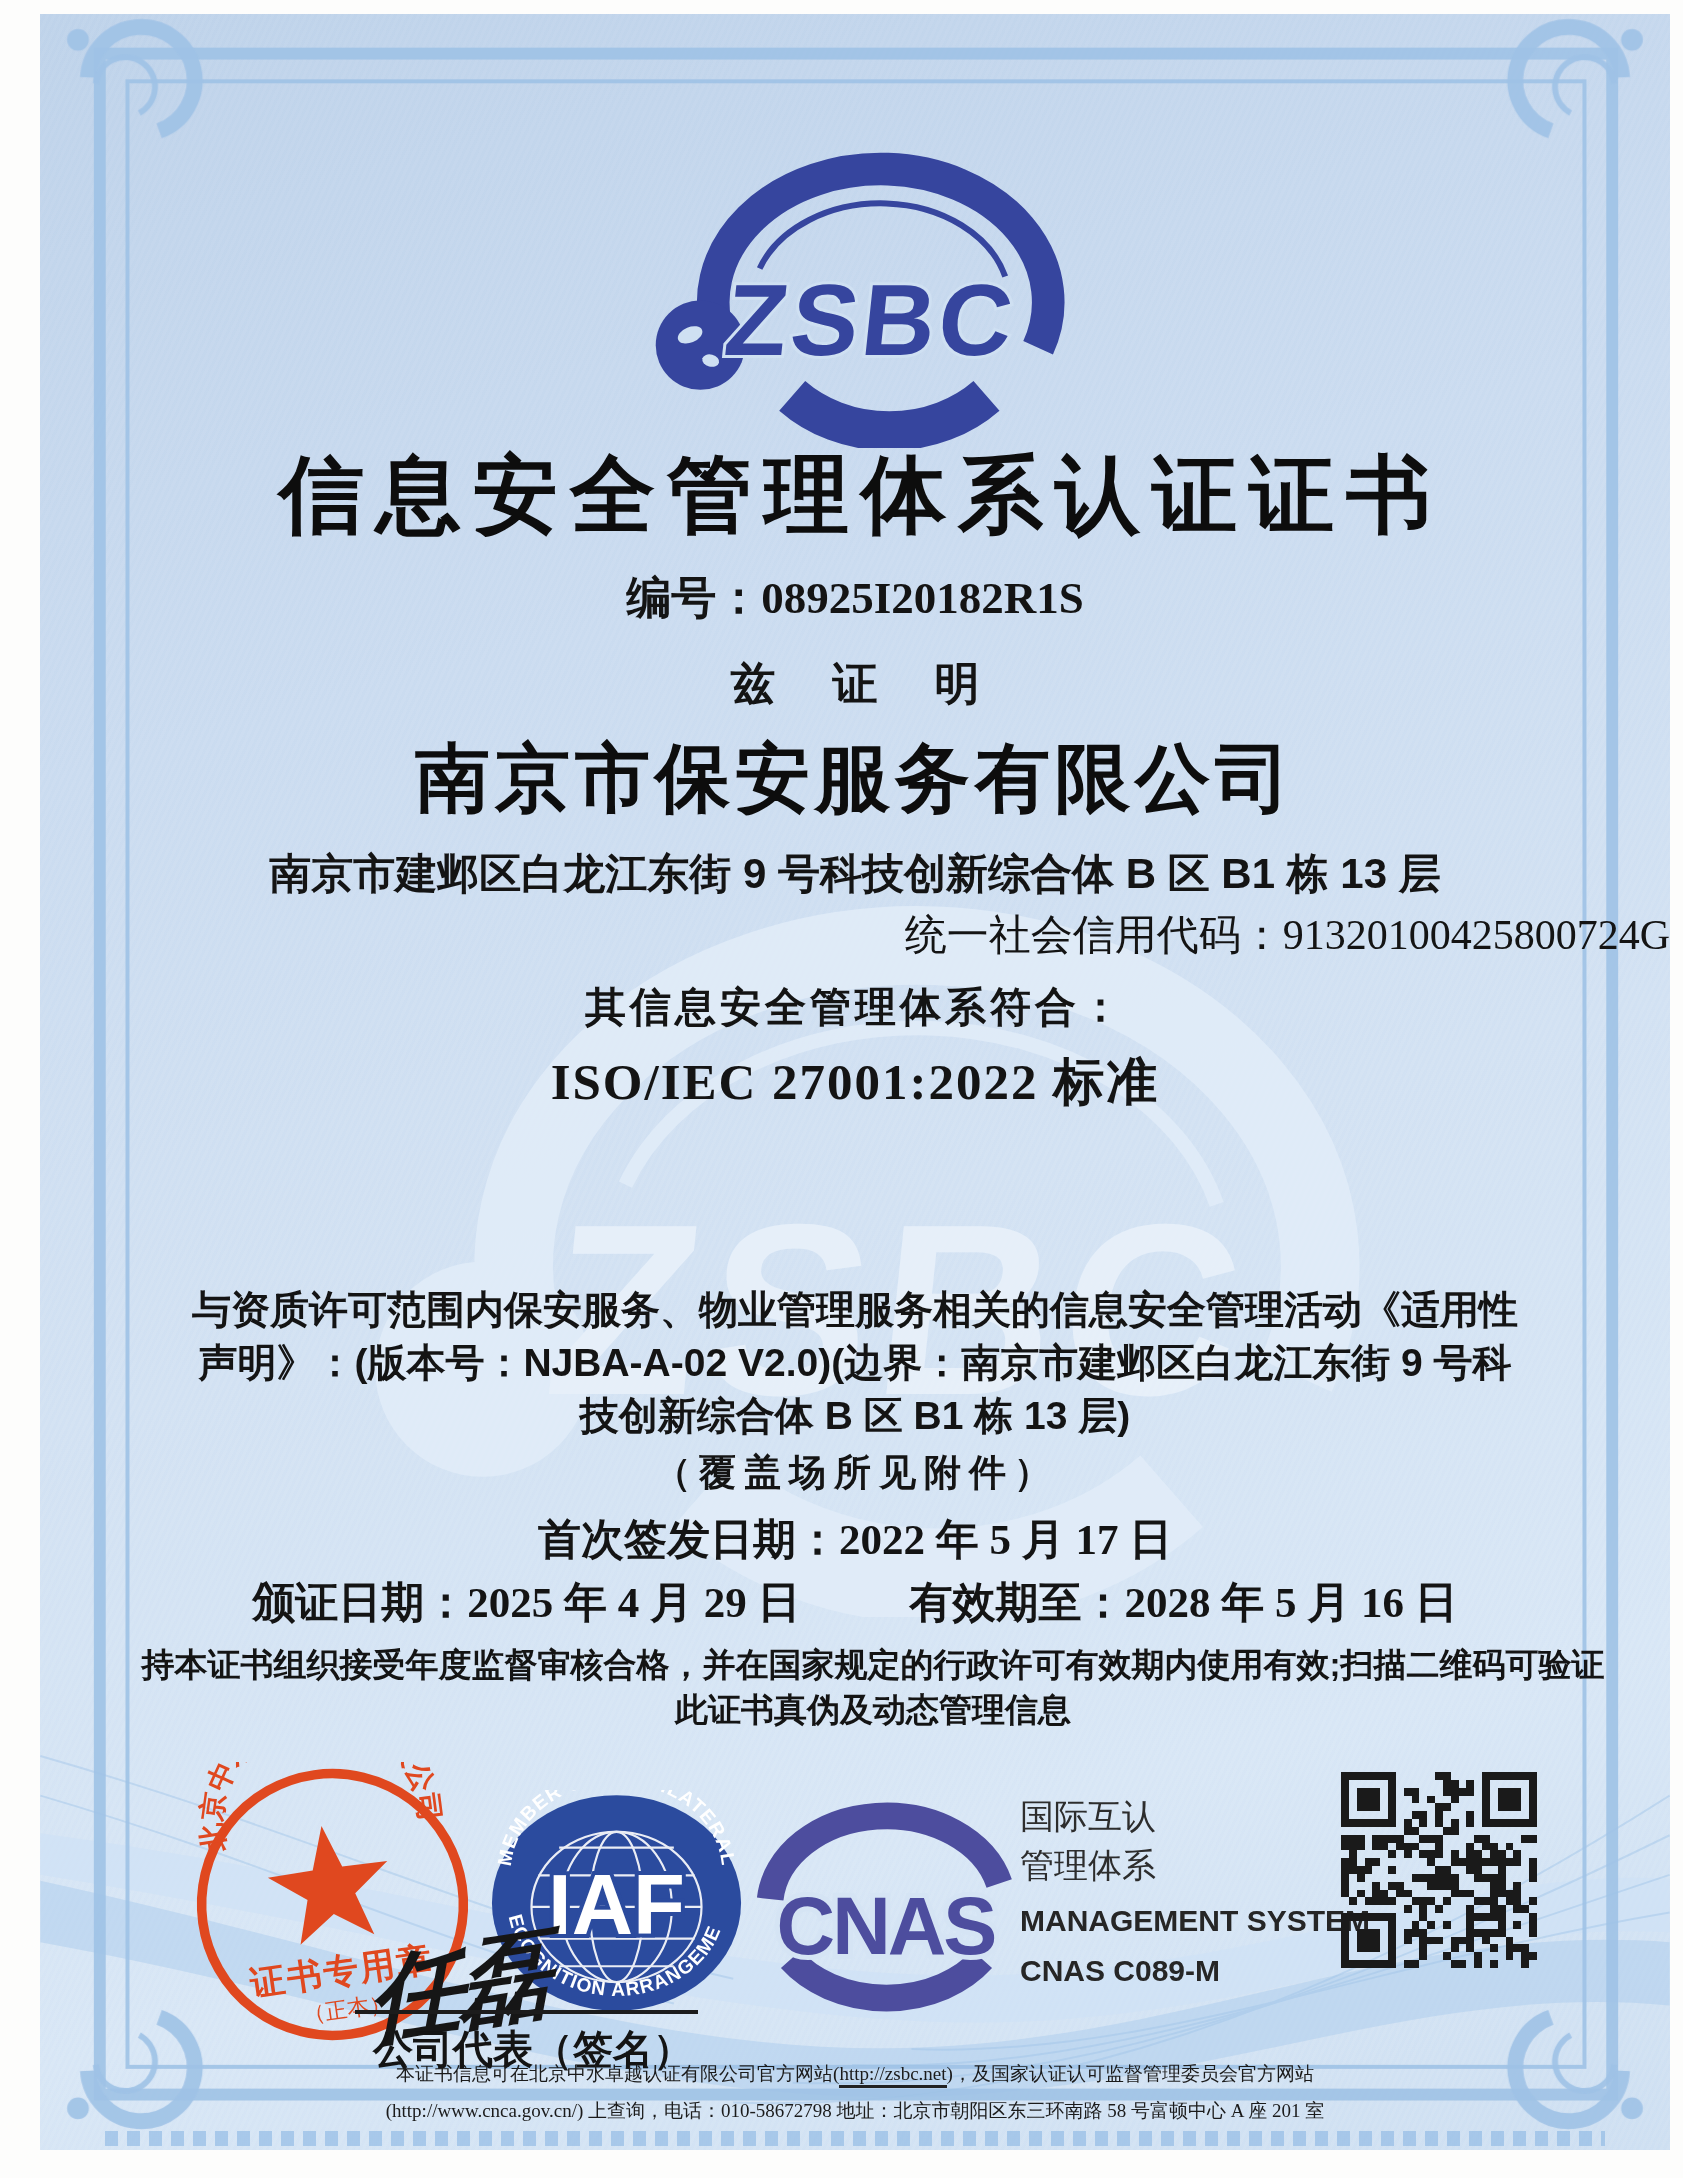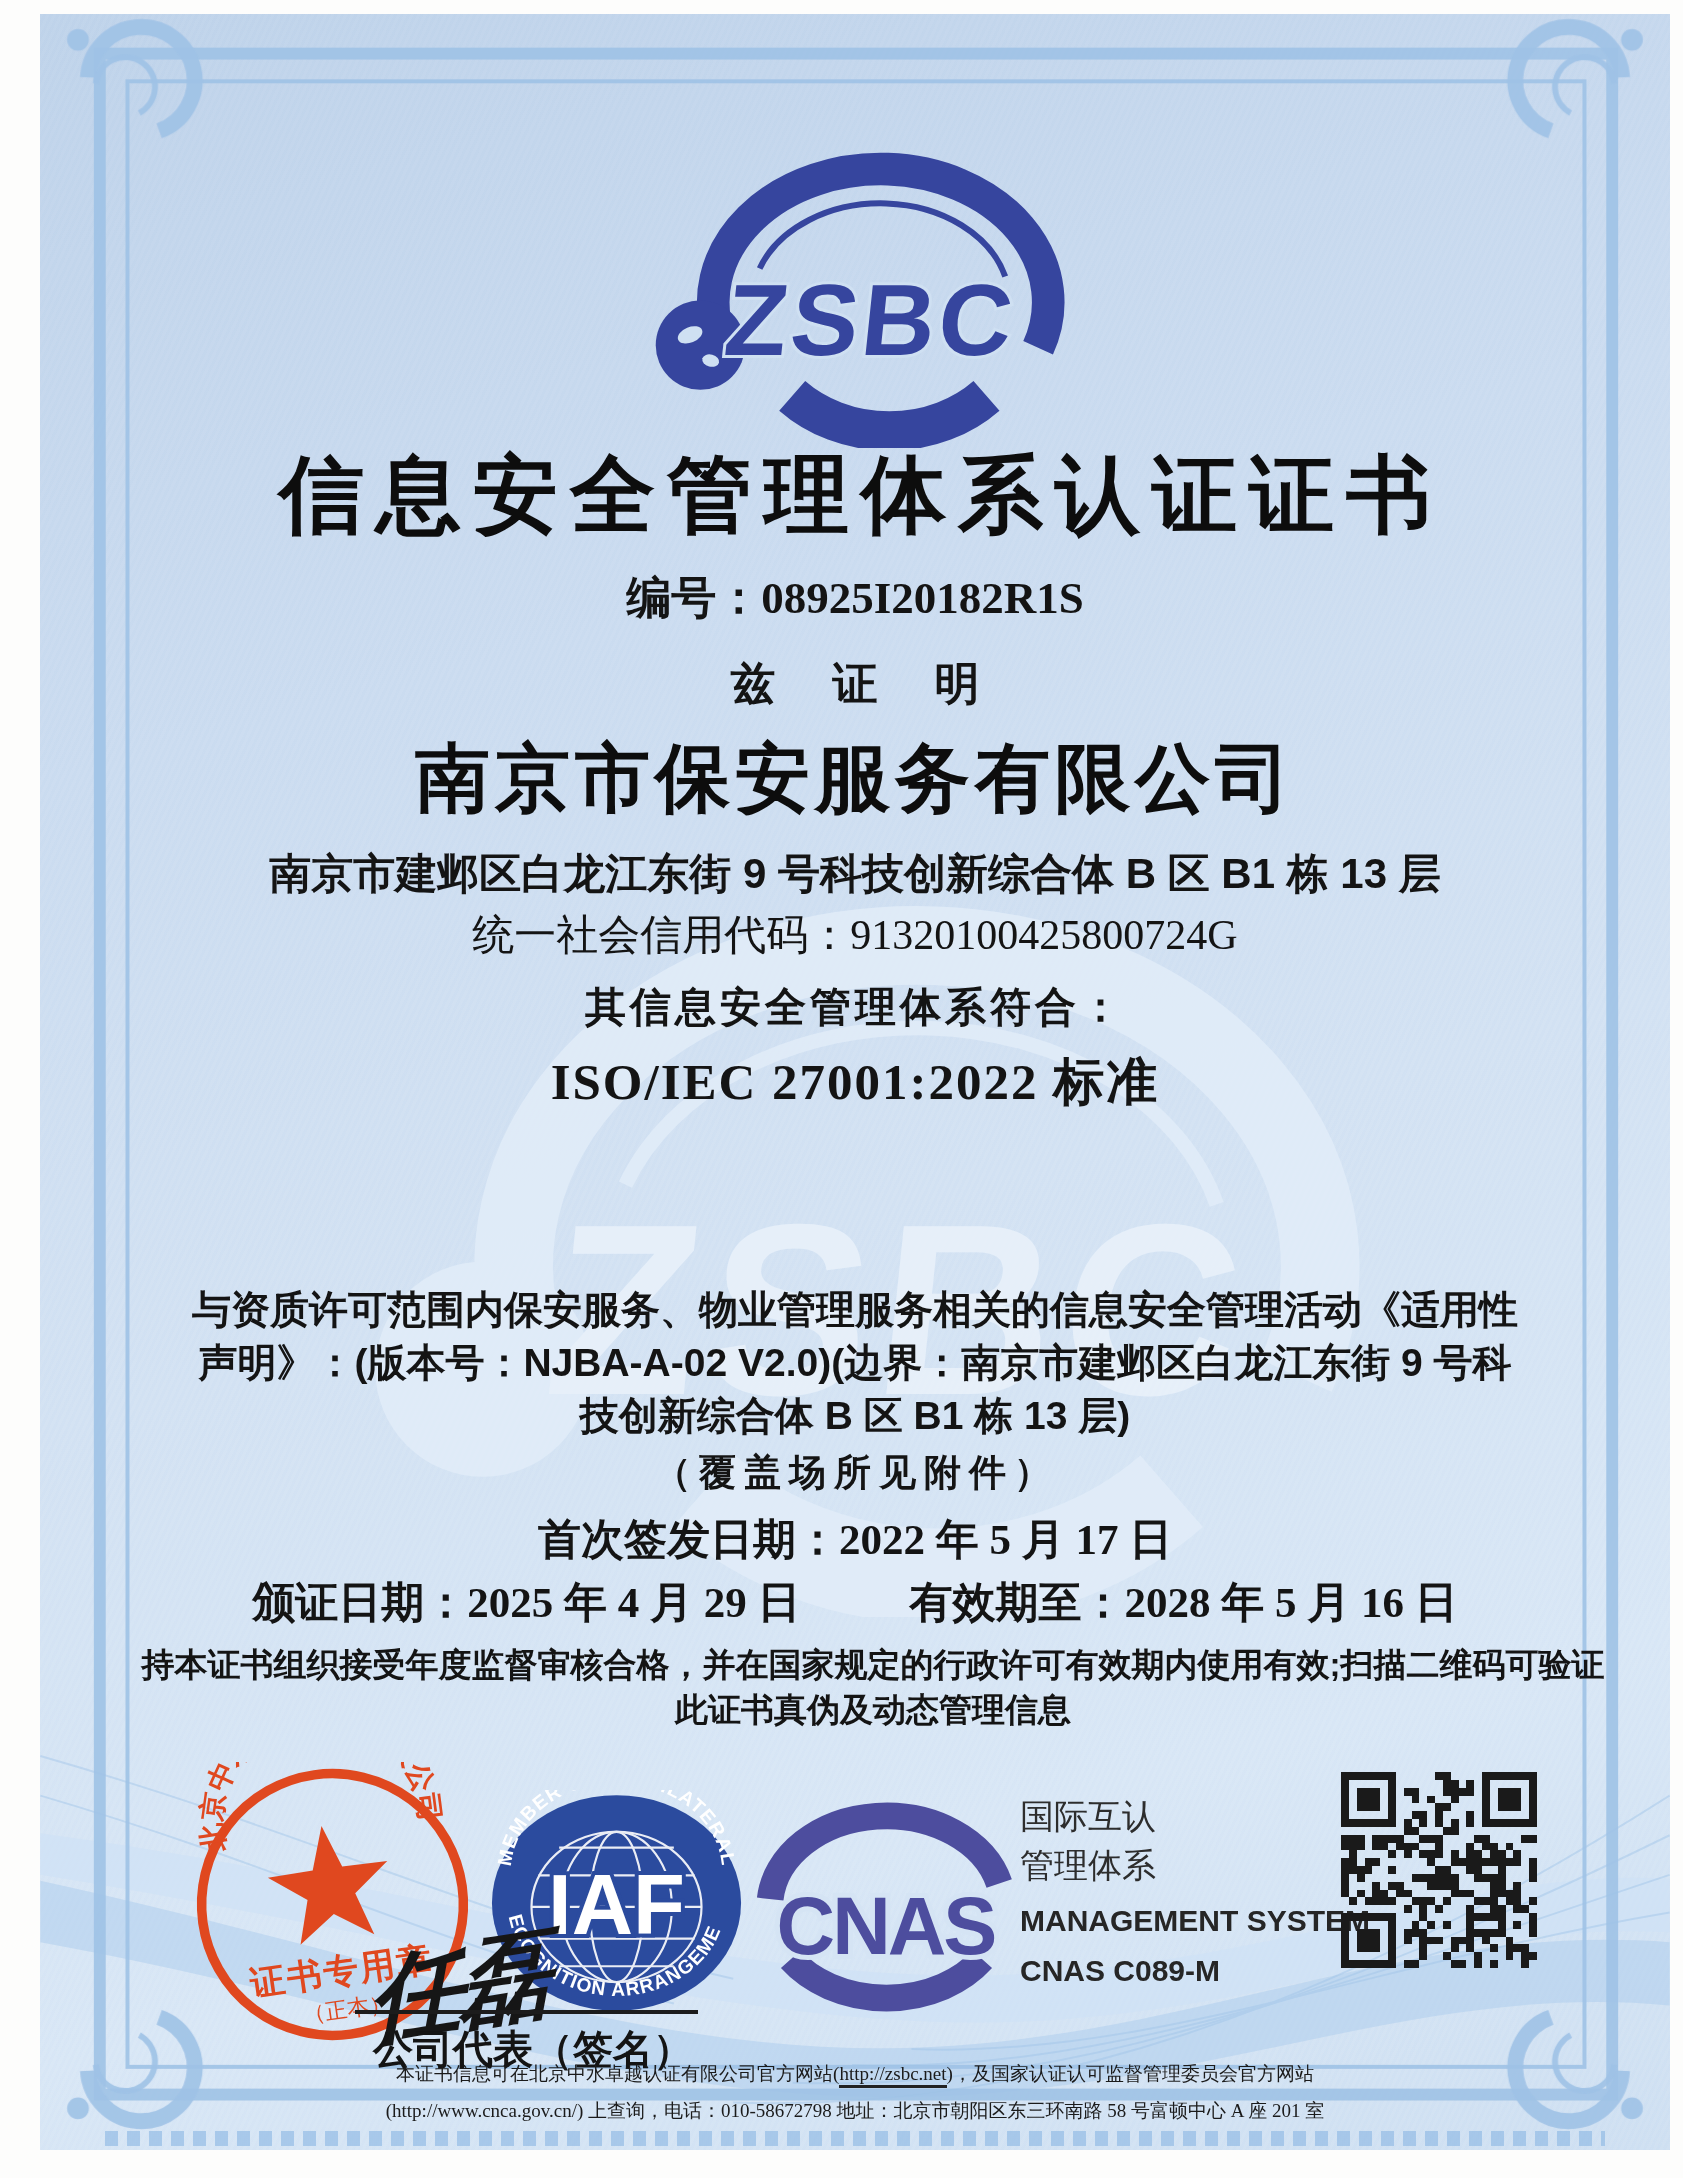--- a/index.html
+++ b/index.html
@@ -15,21 +15,21 @@
   .abs{position:absolute;}
   .ctr{left:0;right:0;text-align:center;color:#141414;}
   .heiti{font-family:"Liberation Sans","DejaVu Sans",sans-serif;}
   .song{font-family:"Liberation Serif","DejaVu Serif",serif;}
 
   .title{top:424px;font-size:85px;font-weight:bold;letter-spacing:12px;padding-left:12px;color:#0d0d0d;}
   .certno{top:554px;font-size:45px;font-weight:600;}
   .hereby{top:640px;font-size:45px;font-weight:bold;letter-spacing:57px;padding-left:57px;}
   .company{top:715px;font-size:75px;font-weight:bold;letter-spacing:5px;color:#0d0d0d;}
   .addr{top:832px;font-size:42px;font-weight:600;}
-  .credit{top:893px;font-size:42px;font-weight:500;}
+  .credit{top:893px;font-size:42px;font-weight:500;text-align:right;}
   .conform{top:966px;font-size:41px;font-weight:bold;letter-spacing:4px;}
   .standard{top:1034px;font-size:51px;font-weight:600;letter-spacing:2px;}
   .scopelabel{top:1186px;font-size:41px;font-weight:bold;letter-spacing:4px;}
   .scopebody{top:1269px;font-size:39px;font-weight:bold;line-height:53px;}
   .scopenote{top:1434px;font-size:37px;font-weight:bold;letter-spacing:8px;padding-left:3px;}
   .firstissue{top:1497px;font-size:43px;font-weight:bold;}
   .daterow{top:1560px;font-size:43px;font-weight:bold;display:flex;justify-content:center;gap:109px;left:0;right:0;color:#141414;}
   .superv{top:1628px;font-size:33px;font-weight:bold;line-height:45px;padding-left:36px;}
 
   .cnastext{left:980px;top:1778px;width:356px;text-align:left;color:#2d2d2d;}

